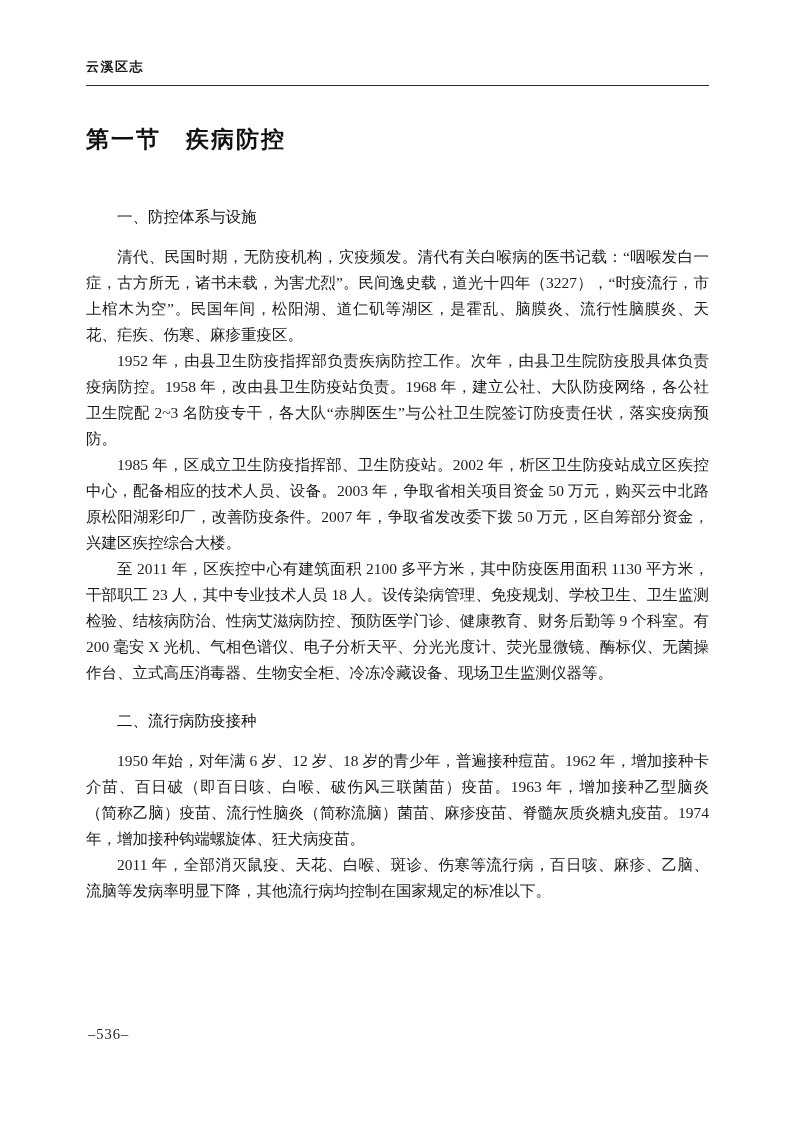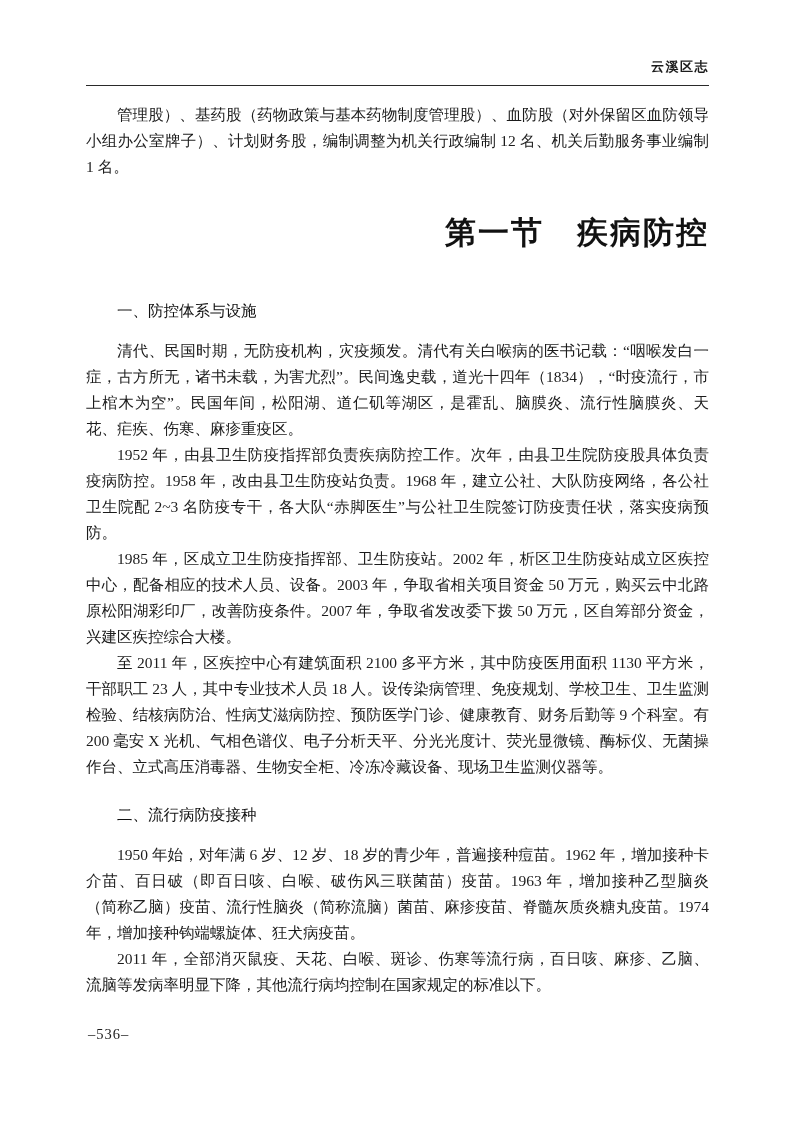--- a/index.html
+++ b/index.html
@@ -17,40 +17,39 @@
     font-family: "Liberation Serif", "DejaVu Serif", serif;
     color: #1b1b1b;
     overflow: hidden;
   }
   .running-head {
     font-size: 13px;
     font-weight: bold;
     letter-spacing: 1.5px;
     font-family: "Liberation Sans", "DejaVu Sans", sans-serif;
     padding-bottom: 9px;
-    text-align: right;
   }
   .head-rule {
     border: none;
     border-top: 1.5px solid #2a2a2a;
     margin: 0 0 16px 0;
   }
   .body-text {
     font-size: 15.5px;
     line-height: 26px;
     text-align: justify;
   }
   p.para {
     margin: 0;
     text-indent: 2em;
   }
   .section-title {
-    text-align: right;
+    text-align: left;
     font-weight: bold;
-    font-size: 31px;
+    font-size: 23px;
     letter-spacing: 2px;
     margin: 40px 0 52px 0;
     font-family: "Liberation Sans", "DejaVu Sans", sans-serif;
     color: #111111;
   }
   .sub-heading {
     font-family: "Liberation Sans", "DejaVu Sans", sans-serif;
     font-weight: normal;
     font-size: 15.5px;
     margin: 22px 0 14px 0;
@@ -69,27 +68,26 @@
 <body>
 
 <div class="page">
 
   <div class="running-head">云溪区志</div>
 
   <hr class="head-rule">
 
   <div class="body-text">
 
-    <p class="para">管理股）、基药股（药物政策与基本药物制度管理股）、血防股（对外保留区血防领导小组办公室牌子）、计划财务股，编制调整为机关行政编制 12 名、机关后勤服务事业编制 1 名。</p>
 
     <div class="section-title">第一节　疾病防控</div>
 
     <div class="sub-heading">一、防控体系与设施</div>
 
-    <p class="para">清代、民国时期，无防疫机构，灾疫频发。清代有关白喉病的医书记载：“咽喉发白一症，古方所无，诸书未载，为害尤烈”。民间逸史载，道光十四年（1834），“时疫流行，市上棺木为空”。民国年间，松阳湖、道仁矶等湖区，是霍乱、脑膜炎、流行性脑膜炎、天花、疟疾、伤寒、麻疹重疫区。</p>
+    <p class="para">清代、民国时期，无防疫机构，灾疫频发。清代有关白喉病的医书记载：“咽喉发白一症，古方所无，诸书未载，为害尤烈”。民间逸史载，道光十四年（3227），“时疫流行，市上棺木为空”。民国年间，松阳湖、道仁矶等湖区，是霍乱、脑膜炎、流行性脑膜炎、天花、疟疾、伤寒、麻疹重疫区。</p>
     <p class="para">1952 年，由县卫生防疫指挥部负责疾病防控工作。次年，由县卫生院防疫股具体负责疫病防控。1958 年，改由县卫生防疫站负责。1968 年，建立公社、大队防疫网络，各公社卫生院配 2~3 名防疫专干，各大队“赤脚医生”与公社卫生院签订防疫责任状，落实疫病预防。</p>
     <p class="para">1985 年，区成立卫生防疫指挥部、卫生防疫站。2002 年，析区卫生防疫站成立区疾控中心，配备相应的技术人员、设备。2003 年，争取省相关项目资金 50 万元，购买云中北路原松阳湖彩印厂，改善防疫条件。2007 年，争取省发改委下拨 50 万元，区自筹部分资金，兴建区疾控综合大楼。</p>
     <p class="para">至 2011 年，区疾控中心有建筑面积 2100 多平方米，其中防疫医用面积 1130 平方米，干部职工 23 人，其中专业技术人员 18 人。设传染病管理、免疫规划、学校卫生、卫生监测检验、结核病防治、性病艾滋病防控、预防医学门诊、健康教育、财务后勤等 9 个科室。有 200 毫安 X 光机、气相色谱仪、电子分析天平、分光光度计、荧光显微镜、酶标仪、无菌操作台、立式高压消毒器、生物安全柜、冷冻冷藏设备、现场卫生监测仪器等。</p>
 
     <div class="sub-heading">二、流行病防疫接种</div>
 
     <p class="para">1950 年始，对年满 6 岁、12 岁、18 岁的青少年，普遍接种痘苗。1962 年，增加接种卡介苗、百日破（即百日咳、白喉、破伤风三联菌苗）疫苗。1963 年，增加接种乙型脑炎（简称乙脑）疫苗、流行性脑炎（简称流脑）菌苗、麻疹疫苗、脊髓灰质炎糖丸疫苗。1974 年，增加接种钩端螺旋体、狂犬病疫苗。</p>
     <p class="para">2011 年，全部消灭鼠疫、天花、白喉、斑诊、伤寒等流行病，百日咳、麻疹、乙脑、流脑等发病率明显下降，其他流行病均控制在国家规定的标准以下。</p>
 
   </div>

